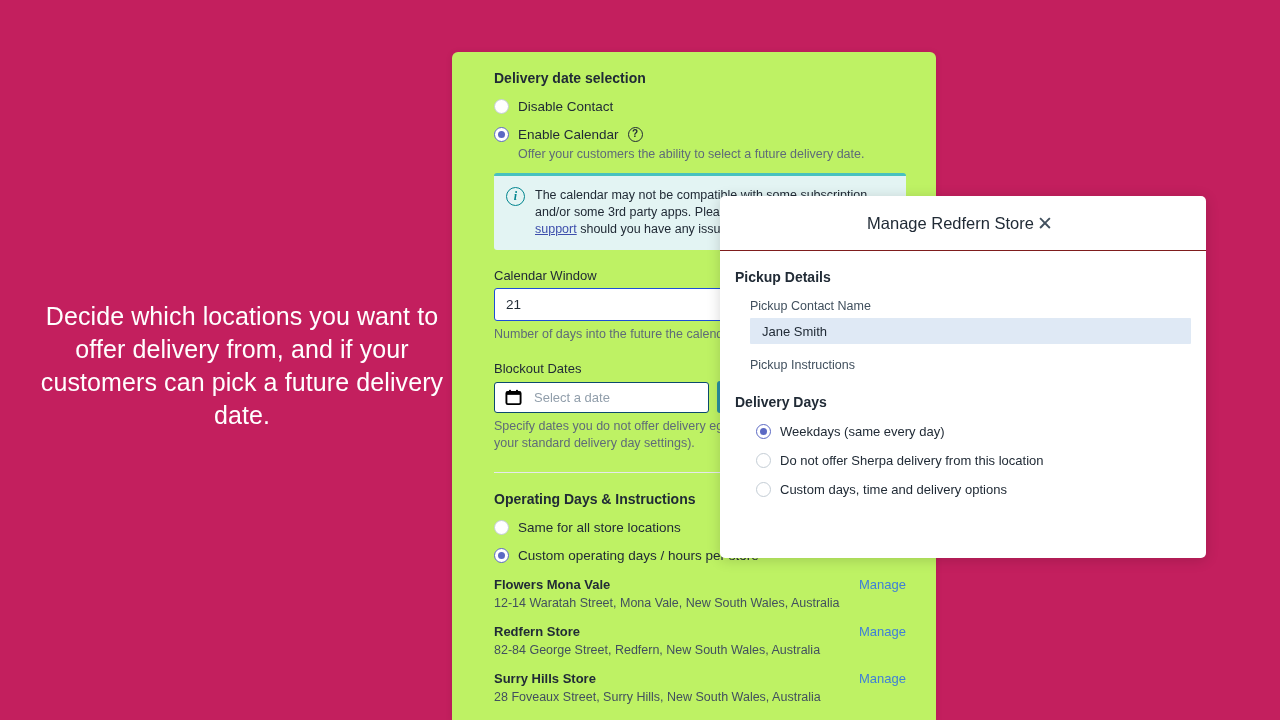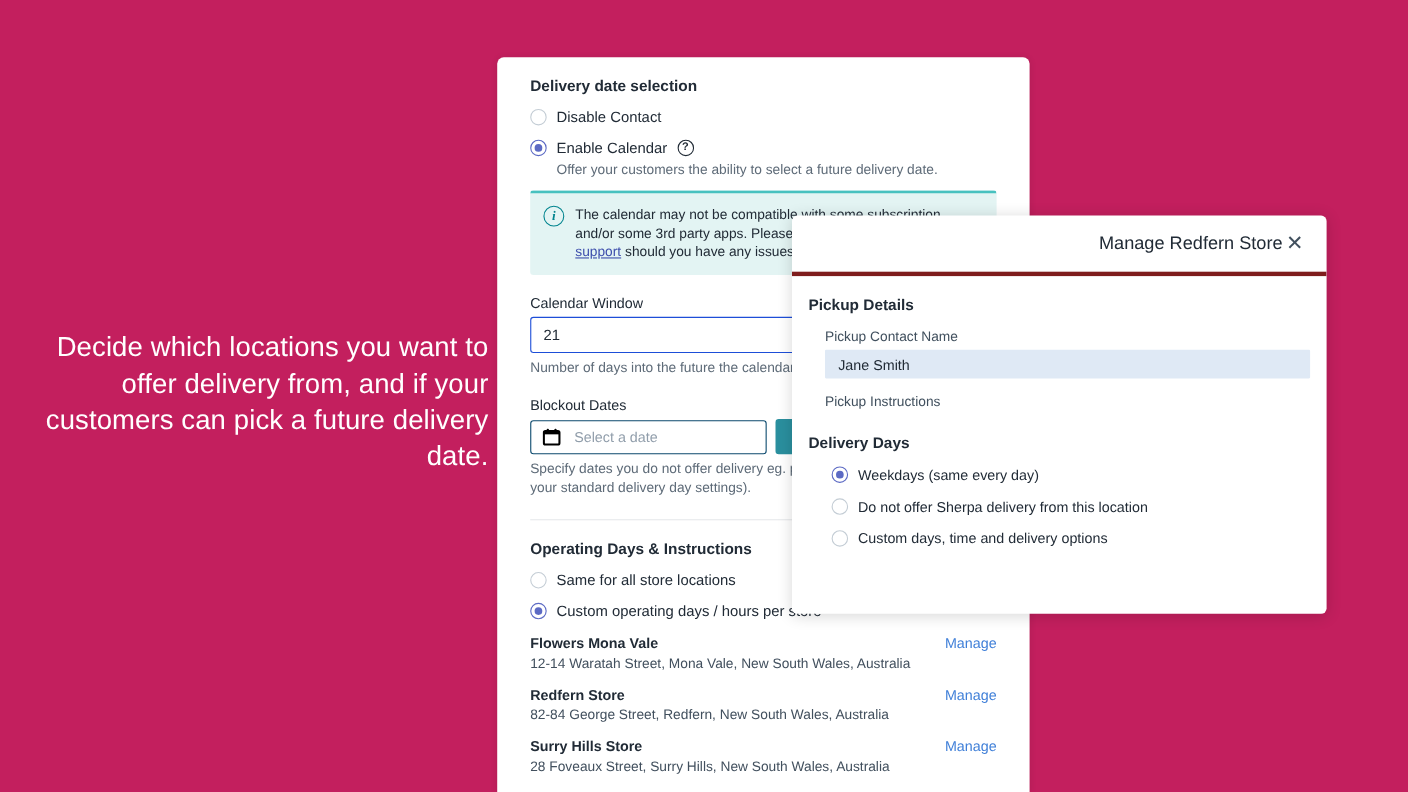--- a/index.html
+++ b/index.html
@@ -13,36 +13,37 @@
     background: #c31f5e;
     position: relative;
     -webkit-font-smoothing: antialiased;
   }
 
   
   #promo {
     position: absolute;
     left: 40px; top: 300px;
     width: 404px;
-    text-align: right;
+    text-align: center;
     color: #ffffff;
     font-size: 25px;
     line-height: 33px;
     letter-spacing: 0.1px;
   }
 
   
   #panel {
     position: absolute;
     left: 452px; top: 52px;
     width: 484px; height: 668px;
-    background: #ffffff;
+    background: #bef264;
     border-radius: 6px 6px 0 0;
     box-shadow: 0 1px 7px rgba(0,0,0,0.10);
     overflow: hidden;
+    padding-left: 12px;
   }
   .panel-inner { padding: 0 30px; }
 
   .section-title {
     font-size: 14px; font-weight: bold; color: #212b36;
     padding-top: 18px;
   }
 
   
   .radio-row { display: flex; align-items: center; margin-top: 13px; }
@@ -131,22 +132,22 @@
     position: absolute;
     left: 720px; top: 196px;
     width: 486px; height: 362px;
     background: #ffffff;
     border-radius: 5px;
     box-shadow: 0 2px 14px rgba(0,0,0,0.16);
     overflow: hidden;
   }
   #modal-header {
     height: 55px;
-    border-bottom: 4px solid #7f1d1d;
-    display: flex; align-items: center; justify-content: flex-end;
+    border-bottom: 1px solid #7f1d1d;
+    display: flex; align-items: center; justify-content: center;
     padding: 0 18px 0 15px;
   }
   #modal-title { font-size: 16.5px; color: #212b36; }
   #modal-close {
     width: 22px; height: 22px;
     display: flex; align-items: center; justify-content: center;
     color: #41505e; font-size: 19px; line-height: 1;
     background: none; border: none;
   }
   #modal-body { padding: 18px 15px 0 15px; }

